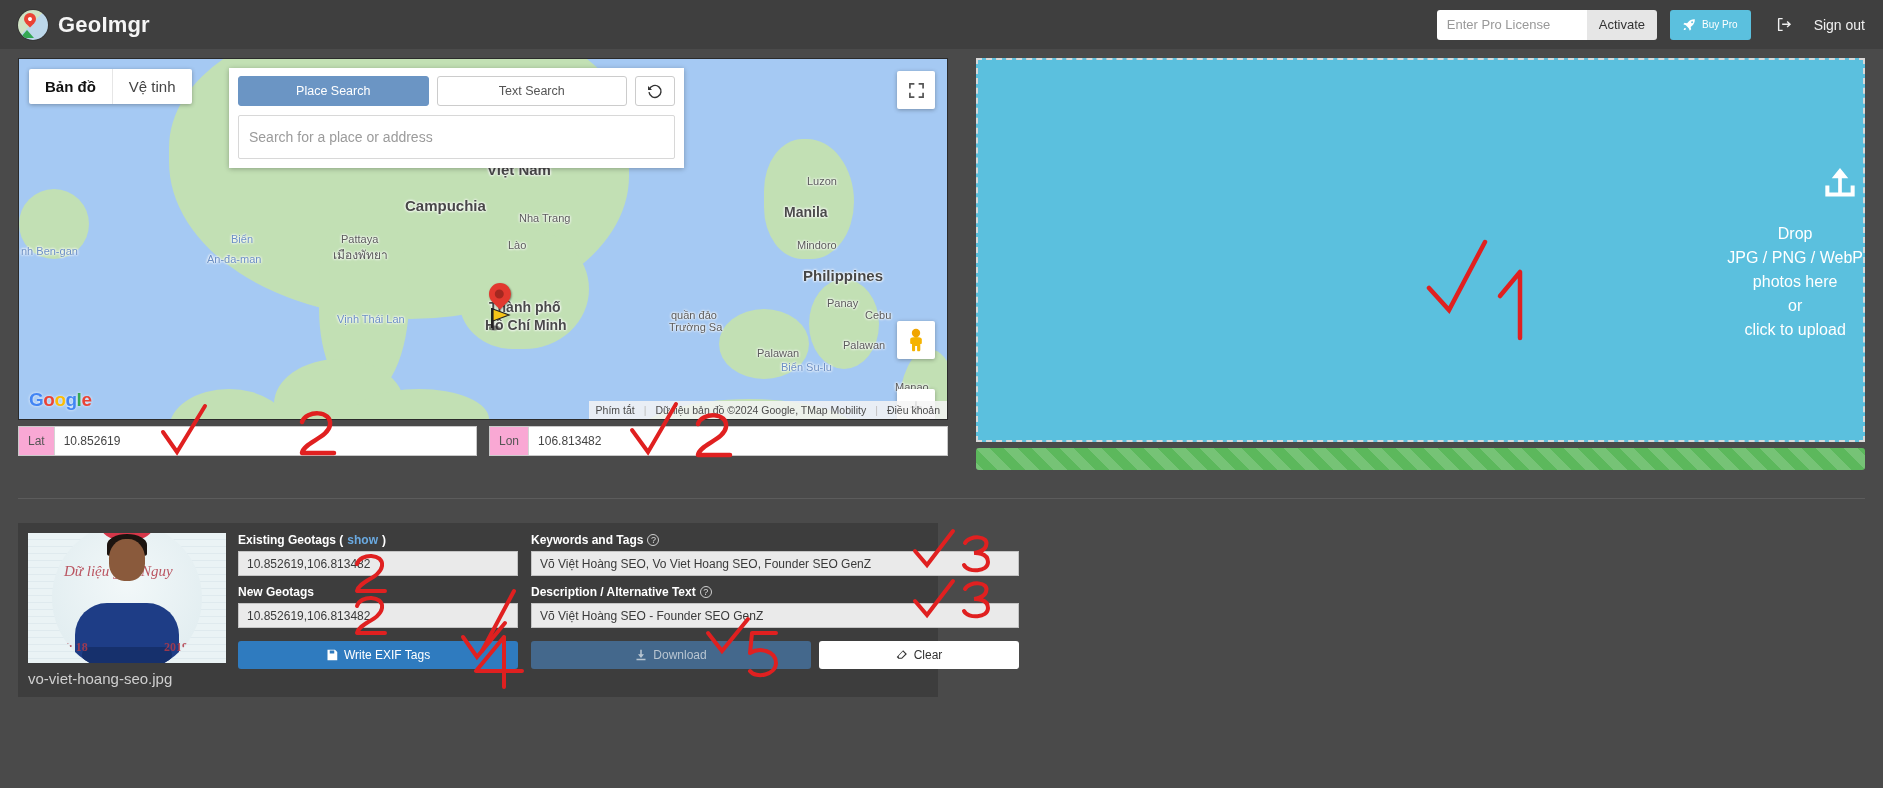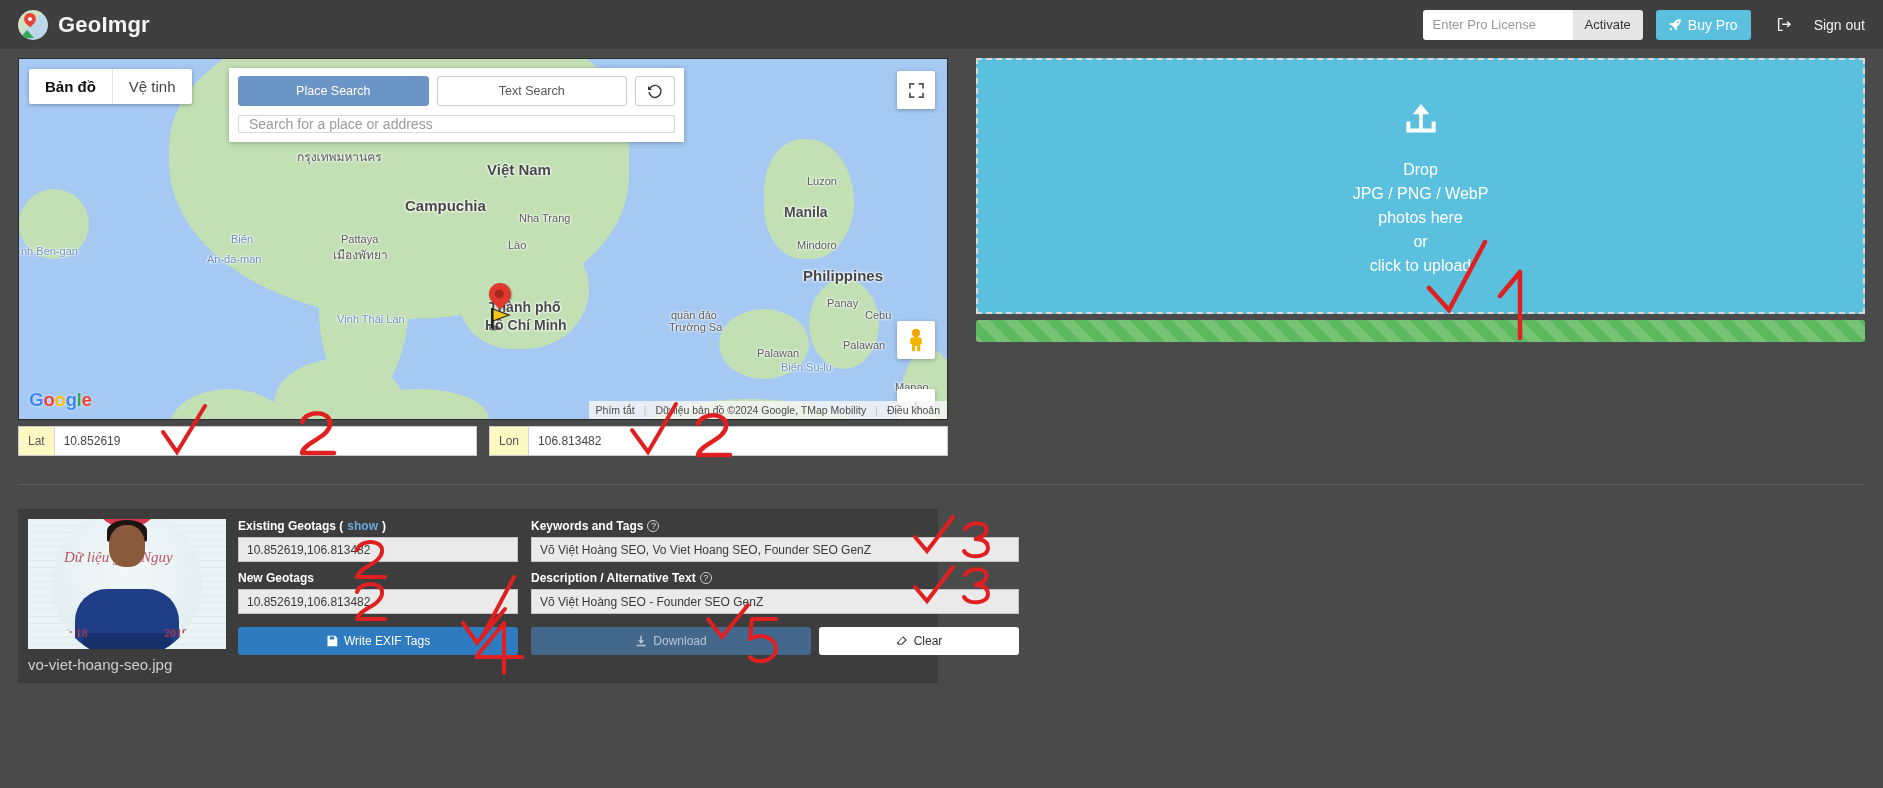--- a/index.html
+++ b/index.html
@@ -56,21 +56,21 @@
     font-family: "Liberation Sans", sans-serif;
   }
   .lic-input::placeholder { color: #999; }
   .activate-btn {
     height: 30px; border: none; background: #e6e6e6; color: #333;
     font-size: 13px; padding: 0 12px; cursor: pointer; border-radius: 0 3px 3px 0;
     font-family: "Liberation Sans", sans-serif;
   }
   .buypro-btn {
     height: 30px; margin-left: 13px; border: none;
-    background: #5bc0de; color: #fff; font-size: 14px;
+    background: #5bc0de; color: #fff; font-size: 10px;
     padding: 0 13px; border-radius: 3px; cursor: pointer;
     display: inline-flex; align-items: center; gap: 6px;
     font-family: "Liberation Sans", sans-serif;
   }
   .signout {
     margin-left: 26px; color: #f0f0f0; font-size: 14px;
     display: inline-flex; align-items: center; gap: 22px;
     text-decoration: none; cursor: pointer;
   }
   .ic { display: inline-block; line-height: 0; }
@@ -125,21 +125,21 @@
     flex: 1; text-align: center; font-size: 12.5px; padding: 7px 0;
     border-radius: 3px; cursor: pointer;
   }
   .stab.place { background: #6b95c4; color: #fff; border: 1px solid #6b95c4; }
   .stab.text  { background: #fff; color: #555; border: 1px solid #ccc; }
   .histbtn {
     width: 40px; border: 1px solid #ccc; background: #fff; border-radius: 3px;
     display: flex; align-items: center; justify-content: center; cursor: pointer;
   }
   .searchinput {
-    margin-top: 9px; width: 100%; height: 18px;
+    margin-top: 9px; width: 100%; height: 44px;
     border: 1px solid #d8d8d8; border-radius: 2px; padding: 0 10px;
     font-size: 14px; color: #333; outline: none;
     font-family: "Liberation Sans", sans-serif;
   }
   .searchinput::placeholder { color: #9b9b9b; }
 
   
   .fs-btn {
     position: absolute; right: 12px; top: 12px; width: 38px; height: 38px;
     background: #fff; border-radius: 2px; box-shadow: 0 1px 4px rgba(0,0,0,.3);
@@ -186,34 +186,34 @@
   }
   .attrib span { white-space: nowrap; }
   .attrib .sep { color: #bdbdbd; }
 
   
   .latlon { display: flex; gap: 12px; margin-top: 6px; position: relative; }
   .field-group {
     flex: 1; display: flex; background: #fff; border: 1px solid #c9c9c9; height: 30px;
   }
   .fg-label {
-    background: #fef9c3; border-right: 1px solid #d4d4d4; padding: 0 9px;
+    background: #f9a8d4; border-right: 1px solid #d4d4d4; padding: 0 9px;
     display: flex; align-items: center; font-size: 12px; color: #555;
   }
   .fg-input {
     flex: 1; border: none; outline: none; padding: 0 9px; font-size: 12px; color: #444;
     font-family: "Liberation Sans", sans-serif; background: #fff;
   }
 
   
   .up-col { flex: 1; margin-left: 28px; }
   .dropzone {
-    height: 256px; background: #5bc0de;
+    height: 384px; background: #5bc0de;
     border: 2px dashed #d9d9d9;
-    display: flex; flex-direction: column; align-items: center; justify-content: center;
+    display: flex; flex-direction: column; align-items: flex-end; justify-content: center;
     color: #fff; cursor: pointer; position: relative;
   }
   .dz-text { font-size: 16px; line-height: 24px; text-align: center; margin-top: 20px; }
   .progress {
     height: 22px; margin-top: 6px; border-radius: 3px; overflow: hidden;
     background: #4a4a4a;
   }
   .progress-bar {
     height: 100%; width: 100%;
     background-color: #5cb85c;

